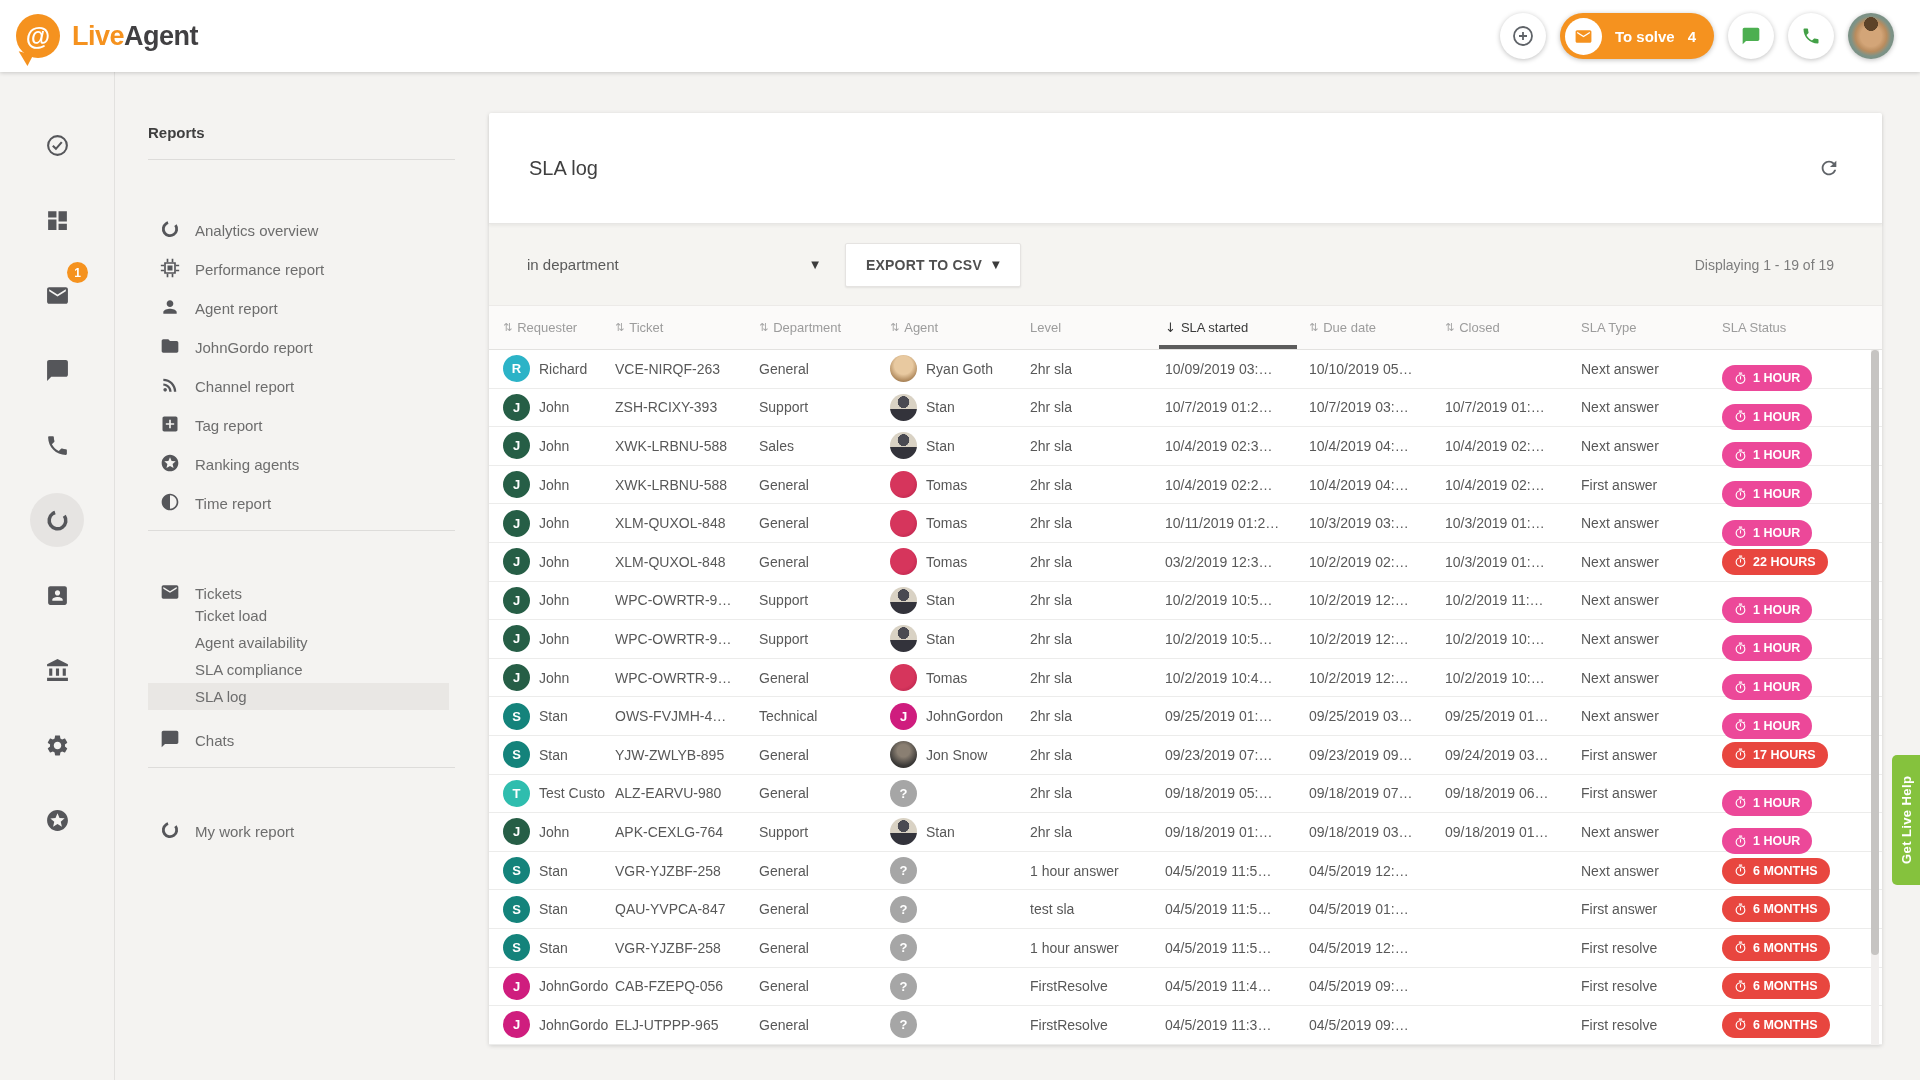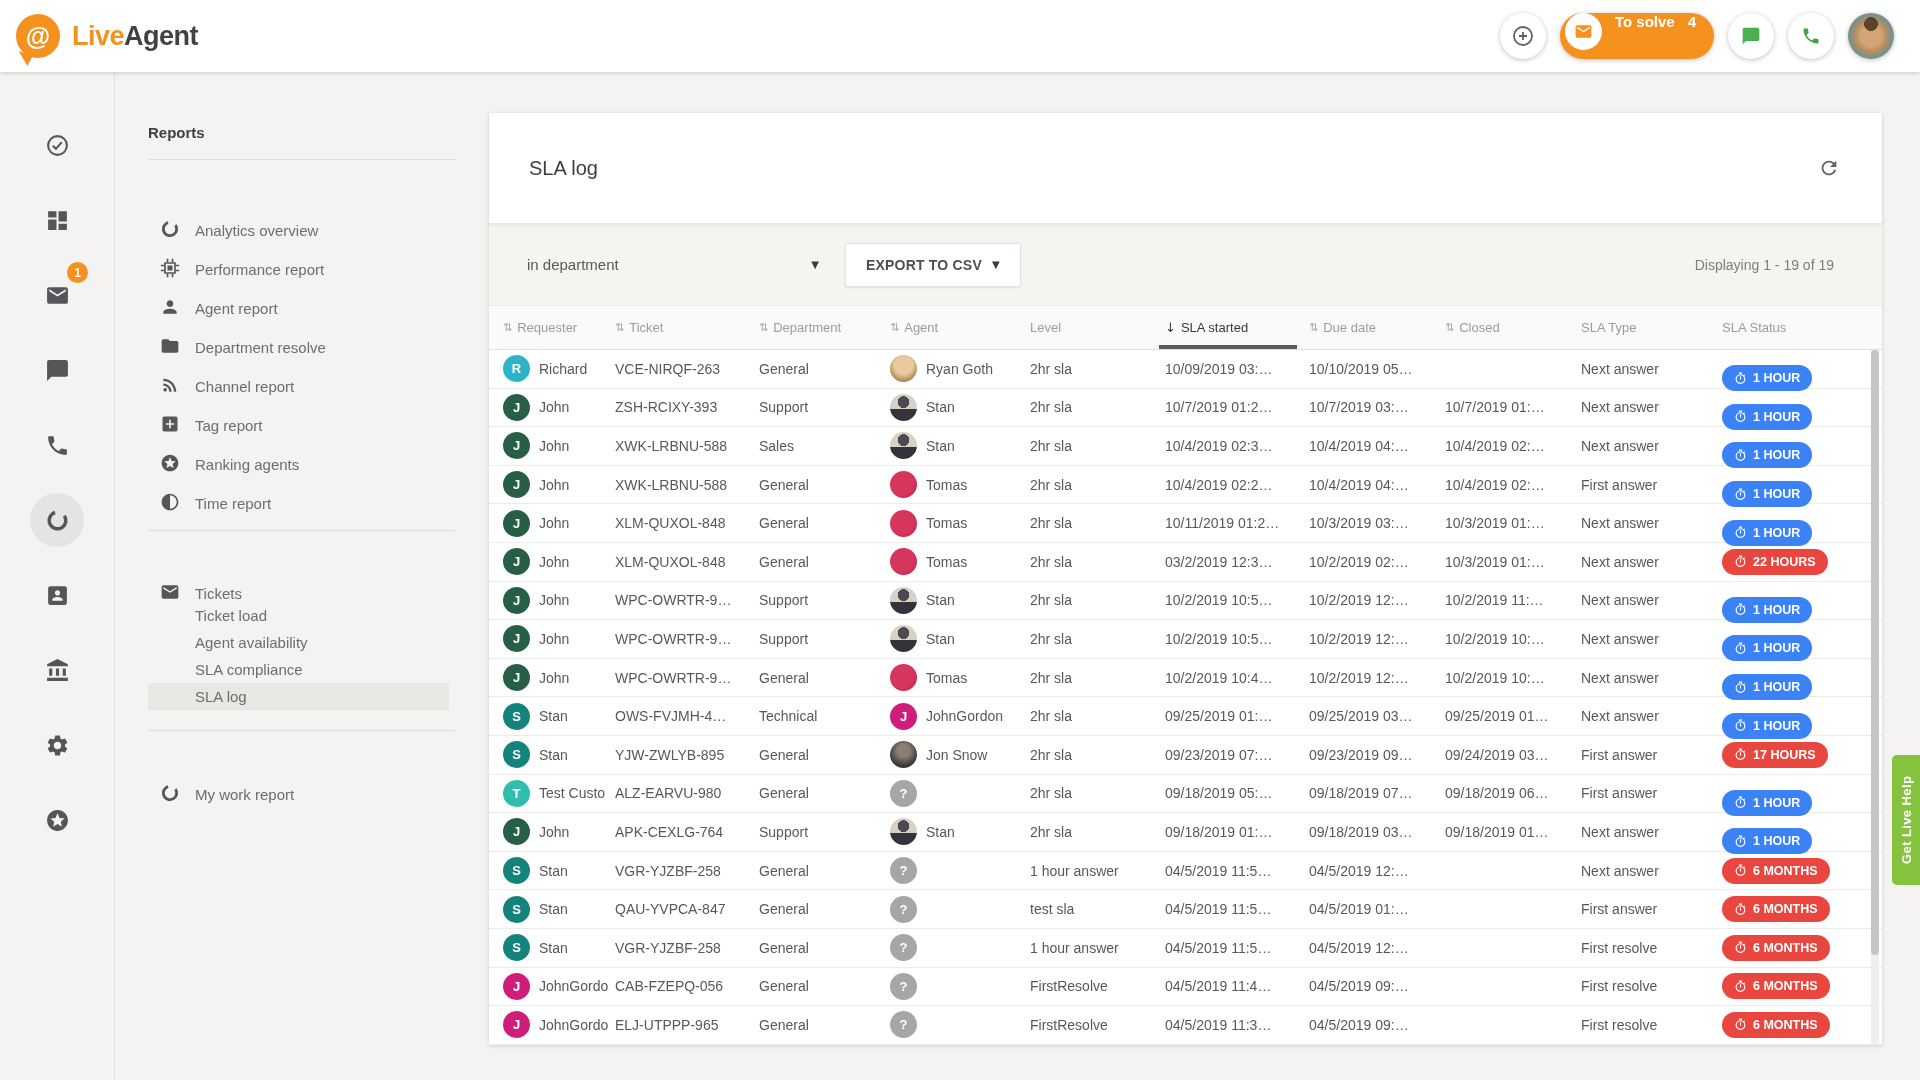--- a/index.html
+++ b/index.html
@@ -18,21 +18,21 @@
                   border:solid transparent; border-width:12px 3px 0 12px;
                   border-top-color:#f5921f; transform:rotate(14deg); }
   .brand-text { font-size:27px; font-weight:bold; letter-spacing:-.5px; }
   .brand-live { color:#f5921f; } .brand-agent { color:#414042; }
   .topbar-right { margin-left:auto; display:flex; align-items:center; gap:14px; }
   .circle-btn { width:46px; height:46px; border-radius:50%; background:#fff;
                 box-shadow:0 1px 5px rgba(0,0,0,.25); display:flex;
                 align-items:center; justify-content:center; cursor:pointer; }
   .circle-btn svg { width:24px; height:24px; }
   .to-solve { height:46px; border-radius:23px; background:#f5921f; display:flex;
-              align-items:flex-start; padding:0 18px 0 5px; gap:13px; cursor:pointer;
+              align-items:center; padding:0 18px 0 5px; gap:13px; cursor:pointer;
               box-shadow:0 1px 5px rgba(0,0,0,.25); }
   .env-circle { width:37px; height:37px; border-radius:50%; background:#fff;
                 display:flex; align-items:center; justify-content:center; }
   .env-circle svg { width:19px; height:19px; fill:#f5921f; }
   .to-solve-label, .to-solve-count { color:#fff; font-weight:bold; font-size:15px; }
   .user-avatar { width:46px; height:46px; border-radius:50%; cursor:pointer;
       box-shadow:0 1px 5px rgba(0,0,0,.25);
       background:
         radial-gradient(circle at 50% 24%, #5d4328 0 16%, rgba(0,0,0,0) 17%),
         radial-gradient(circle at 50% 50%, #d3a578 0 32%, #b98c5e 48%, #7e9387 62%, #6c8578 100%); }
@@ -119,21 +119,21 @@
   .av-ryan { background:radial-gradient(circle at 50% 38%, #e8c9a0 0 42%, #b08a5e 72%, #7a5c3a 100%); }
   .av-stan { background:radial-gradient(circle at 50% 30%, #4a4a52 0 25%, rgba(0,0,0,0) 26%),
              linear-gradient(180deg,#d9d2c4 0 54%, #33333b 55%); }
   .av-tomas { background:radial-gradient(circle at 42% 42%, #d6355c 0 55%, #b01d46 100%); }
   .av-jon { background:radial-gradient(circle at 50% 36%, #8a7f72 0 28%, #3c3a38 68%, #26221f 100%); }
 
   .badge { display:inline-flex; align-items:center; gap:6px; height:26px; padding:0 12px;
            border-radius:13px; color:#fff; font-size:12.5px; font-weight:bold;
            white-space:nowrap; }
   .badge svg { width:13px; height:13px; fill:#fff; flex:none; }
-  .badge.orange { background:#3b82f6;margin-top:19px; }
+  .badge.orange { background:#ec4899;margin-top:19px; }
   .badge.red { background:#e8463f; }
 
   .scroll-track { position:absolute; top:0; right:3px; bottom:0; width:8px; background:#f1efee; }
   .scroll-thumb { position:absolute; top:0; left:0; width:8px; height:87%;
                   background:#c6c4c2; border-radius:4px; }
 
   .help-tab { position:absolute; right:0; top:755px; width:28px; height:130px;
               background:#85c23d; color:#fff; font-size:13px; font-weight:bold;
               display:flex; align-items:center; justify-content:center; cursor:pointer;
               writing-mode:vertical-rl; transform:rotate(180deg);
@@ -277,21 +277,21 @@
           <div class="nav-item">
             <span class="nav-icon"><svg viewBox="0 0 24 24">
                 <path d="M12 12c2.21 0 4-1.79 4-4s-1.79-4-4-4-4 1.79-4 4 1.79 4 4 4zm0 2c-2.67 0-8 1.34-8 4v2h16v-2c0-2.66-5.33-4-8-4z"></path>
               </svg></span>
             <span class="nav-label">Agent report</span>
           </div>
           <div class="nav-item">
             <span class="nav-icon"><svg viewBox="0 0 24 24">
                 <path d="M10 4H4c-1.1 0-2 .9-2 2v12c0 1.1.9 2 2 2h16c1.1 0 2-.9 2-2V8c0-1.1-.9-2-2-2h-8l-2-2z"></path>
               </svg></span>
-            <span class="nav-label">Department resolve</span>
+            <span class="nav-label">JohnGordo report</span>
           </div>
           <div class="nav-item">
             <span class="nav-icon"><svg viewBox="0 0 24 24">
                 <circle cx="6.18" cy="17.82" r="2.18"></circle>
                 <path d="M4 4.44v2.83c7.03 0 12.73 5.7 12.73 12.73h2.83c0-8.59-6.97-15.56-15.56-15.56zm0 5.66v2.83c3.9 0 7.07 3.17 7.07 7.07h2.83c0-5.47-4.43-9.9-9.9-9.9z"></path>
               </svg></span>
             <span class="nav-label">Channel report</span>
           </div>
           <div class="nav-item">
             <span class="nav-icon"><svg viewBox="0 0 24 24">
@@ -317,20 +317,26 @@
           <div class="nav-item">
             <span class="nav-icon"><svg viewBox="0 0 24 24">
                 <path d="M20 4H4c-1.1 0-2 .9-2 2v12c0 1.1.9 2 2 2h16c1.1 0 2-.9 2-2V6c0-1.1-.9-2-2-2zm0 4l-8 5-8-5V6l8 5 8-5v2z"></path>
               </svg></span>
             <span class="nav-label">Tickets</span>
           </div>
           <div class="nav-child">Ticket load</div>
           <div class="nav-child">Agent availability</div>
           <div class="nav-child">SLA compliance</div>
           <div class="nav-child active">SLA log</div>
+          <div class="nav-item">
+            <span class="nav-icon"><svg viewBox="0 0 24 24">
+                <path d="M20 2H4c-1.1 0-2 .9-2 2v18l4-4h14c1.1 0 2-.9 2-2V4c0-1.1-.9-2-2-2z"></path>
+              </svg></span>
+            <span class="nav-label">Chats</span>
+          </div>
         </div>
         <div class="nav-divider"></div>
         <div class="nav-list sec2">
           <div class="nav-item">
             <span class="nav-icon"><svg viewBox="0 0 24 24">
                 <circle cx="12" cy="12" r="8" fill="none" stroke="currentColor" stroke-width="3.4" style="stroke:#55565a" stroke-dasharray="40 10" transform="rotate(-35 12 12)"></circle>
               </svg></span>
             <span class="nav-label">My work report</span>
           </div>
         </div>

